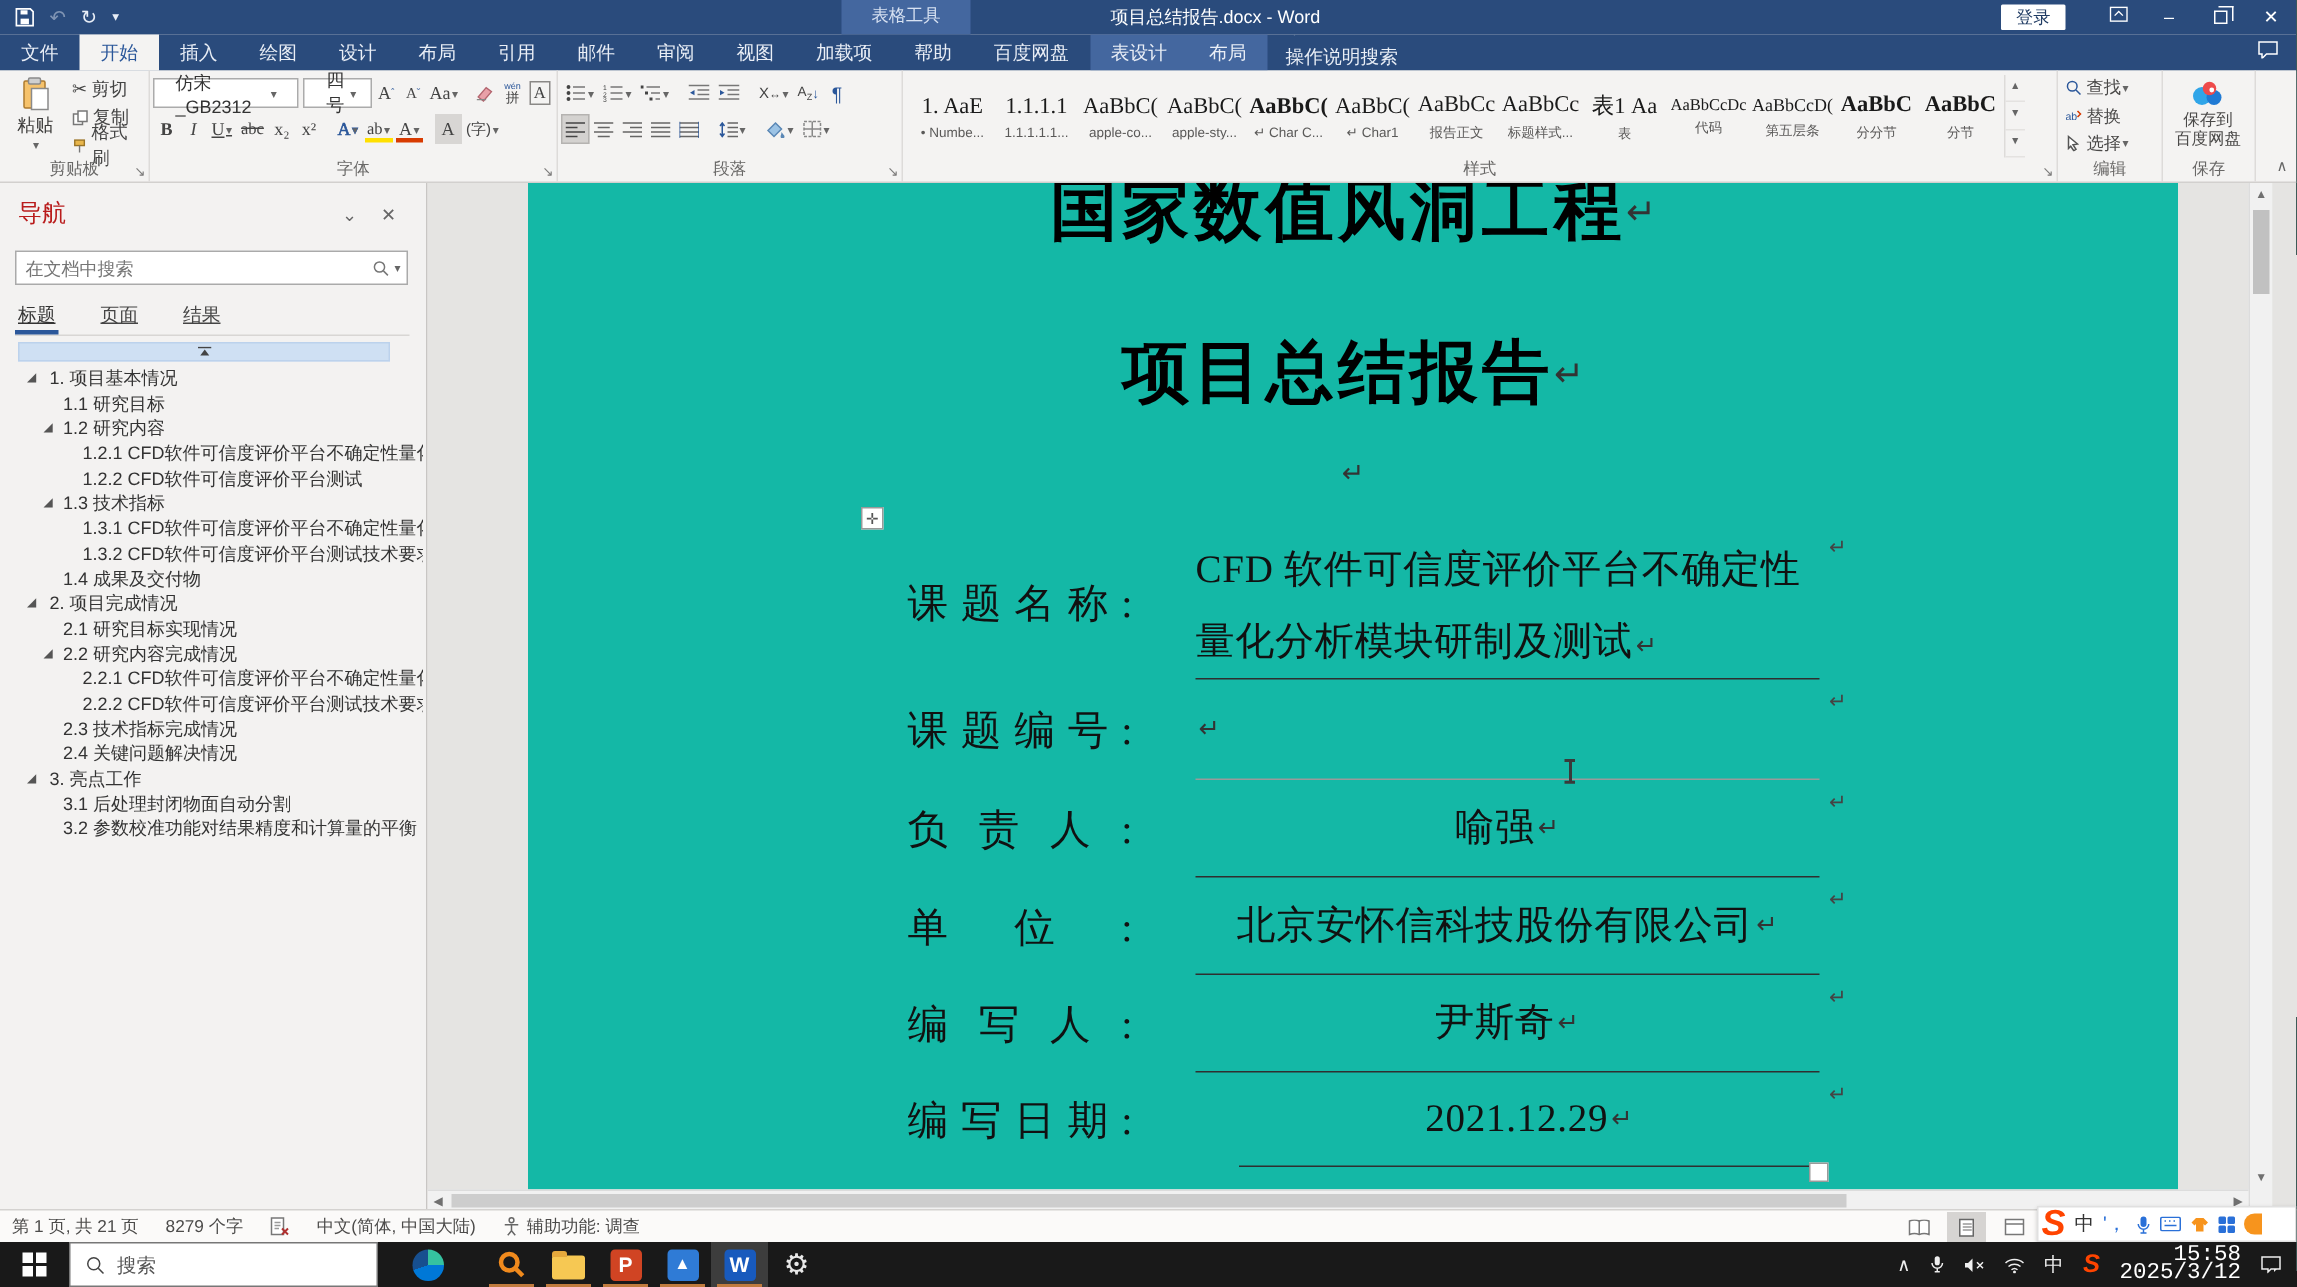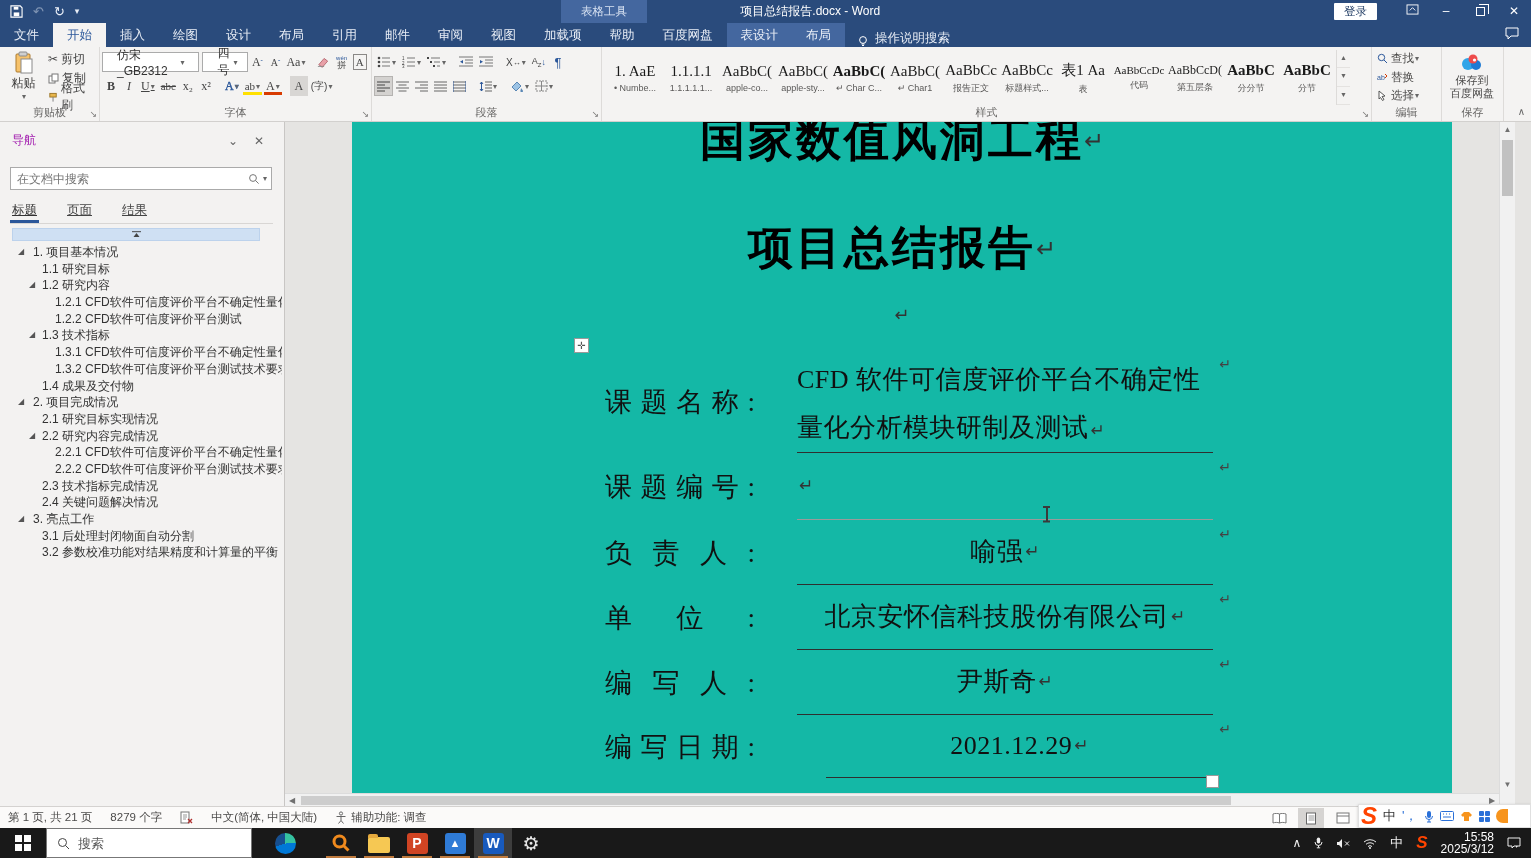--- a/index.html
+++ b/index.html
@@ -18,21 +18,21 @@
   .signin { background:#fff; color:#1f3b63; padding:1px 10px; font-size:11.5px; margin-right:18px; border-radius:1px; }
   .wc { width:34px; text-align:center; color:#fff; font-size:12px; height:23px; line-height:23px; }
   .restore-glyph { display:inline-block; width:9px; height:9px; border:1px solid #fff; position:relative; top:1px; }
   .restore-glyph::before { content:""; position:absolute; left:2px; top:-4px; width:9px; height:9px; border:1px solid #fff; border-bottom:none; border-left:none; }
 
   
   .tabrow { position:absolute; left:0; top:23px; width:100%; height:24px; background:#2a4b7c; display:flex; align-items:stretch; color:#e9eef6; font-size:12.5px; }
   .tab { padding:0 14px; line-height:24px; white-space:nowrap; }
   .tab.active { background:#f4f3f2; color:#2b579a; }
   .ctxseg { display:flex; background:#44679f; }
-  .tellme { display:flex; align-items:flex-end; gap:6px; padding:0 12px; }
+  .tellme { display:flex; align-items:flex-start; gap:6px; padding:0 12px;flex-direction:column; }
   .bulb { width:12px; height:12px; }
   .feedback-bubble { position:absolute; right:12px; top:4px; }
 
   
   .ribbon { position:absolute; left:0; top:47px; width:100%; height:75px; background:#f4f3f2; border-bottom:1px solid #d2d0ce; display:flex; }
   .rgroup { position:relative; padding:3px 2px 16px 2px; border-right:1px solid #dddbd9; display:flex; }
   .glabel { position:absolute; bottom:1px; left:0; right:0; text-align:center; font-size:11px; color:#696867; white-space:nowrap; }
   .launcher { position:absolute; right:2px; bottom:2px; color:#7b7a79; font-size:9px; }
   .ib { display:inline-flex; align-items:center; justify-content:center; height:20px; min-width:18px; padding:0 2px; font-size:12px; color:#444; border:1px solid transparent; }
   .ib.pressed { background:#d4d2d0; border-color:#b5b3b1; }
@@ -70,21 +70,21 @@
 
   .savegroup { width:62px; }
   .bdsave { display:flex; flex-direction:column; align-items:center; justify-content:flex-start; width:56px; font-size:11px; color:#4a4948; text-align:center; white-space:pre-line; line-height:13px; padding-top:2px; }
   .collapse-ribbon { position:absolute; right:6px; bottom:4px; color:#666; font-size:10px; }
 
   svg.icon { display:block; }
 
   
   .navpane { position:absolute; left:0; top:122px; width:285px; height:684px; background:#f3f2f1; border-right:1px solid #c8c6c4; }
   .navhead { display:flex; align-items:center; padding:10px 12px 0 12px; }
-  .navtitle { font-size:12px; color:#a21caf; flex:1; }
+  .navtitle { font-size:16px; color:#b91c1c; flex:1; }
   .navhbtn { color:#666; font-size:12px; width:26px; text-align:center; }
   .navsearch { position:absolute; left:10px; right:12px; top:45px; height:23px; background:#fff; border:1px solid #aaa; display:flex; align-items:center; }
   .navsearch input { flex:1; border:none; outline:none; font-size:12px; color:#333; padding:0 6px; font-family:inherit; background:transparent; }
   .navsearch input::placeholder { color:#757575; }
   .navsearch .mag { padding:0 4px; display:flex; align-items:center; gap:2px; }
   .navtabs { position:absolute; left:10px; right:0; top:80px; height:22px; display:flex; gap:26px; font-size:12.5px; color:#444; border-bottom:1px solid #d8d6d4; width:263px; }
   .navtab { padding:0 2px 4px 2px;text-decoration:underline; }
   .navtab.sel { border-bottom:3px solid #2b579a; color:#333; }
   .jumpstrip { position:absolute; left:12px; top:106px; width:248px; height:13px; background:#cfe0f3; border:1px solid #bcd2ec; display:flex; align-items:center; justify-content:center; }
   .navtree { position:absolute; left:0; top:122px; right:2px; bottom:4px; font-size:12px; color:#333; overflow:hidden; }
@@ -157,21 +157,21 @@
   .edgeic { width:21px; height:21px; border-radius:50%; background:conic-gradient(#35c2a0 0 25%, #0078d7 25% 70%, #174f8f 70% 100%); }
   .folderic { position:relative; width:22px; height:16px; background:#f6c853; border-radius:2px; margin-top:3px; }
   .folderic::before { content:""; position:absolute; left:0; top:-3px; width:10px; height:4px; background:#e5a93d; border-radius:2px 2px 0 0; }
   .pptic { background:#d04423; }
   .mntic { background:#2f7bd6; font-size:11px; }
   .wordic { background:#185abd; }
   .gearic { color:#e8e8e8; font-size:19px; }
   .tray { position:absolute; right:0; top:0; height:30px; display:flex; align-items:center; gap:13px; padding-right:10px; font-size:12px; }
   .trayglyph { color:#eee; font-size:12px; display:flex; align-items:center; }
   .sogou-s-sm { font-size:17px; font-weight:bold; font-style:italic; color:#ff4400; background:#fff0; }
-  .clock { text-align:right; font-size:12px; line-height:12px; color:#fff; }
+  .clock { text-align:right; font-size:15px; line-height:12px; color:#fff;font-family:Liberation Mono, monospace; }
 </style>
 </head>
 <body>
 
 <div class="app">
 
   <div class="titlebar">
     <div class="qat">
       <span class="qbtn">
         <svg class="icon" width="13" height="13" viewBox="0 0 14 14">

